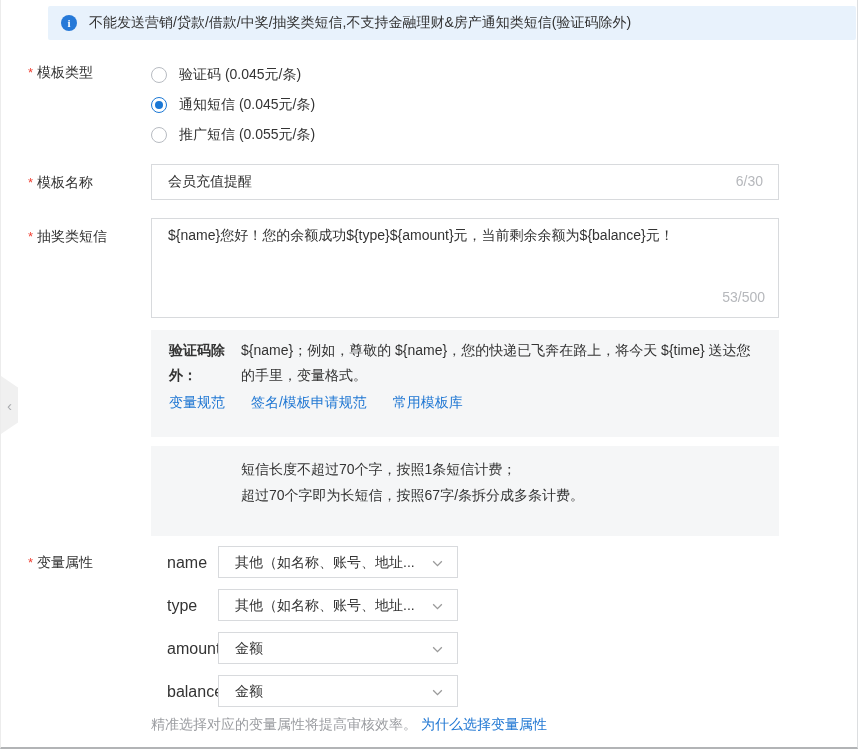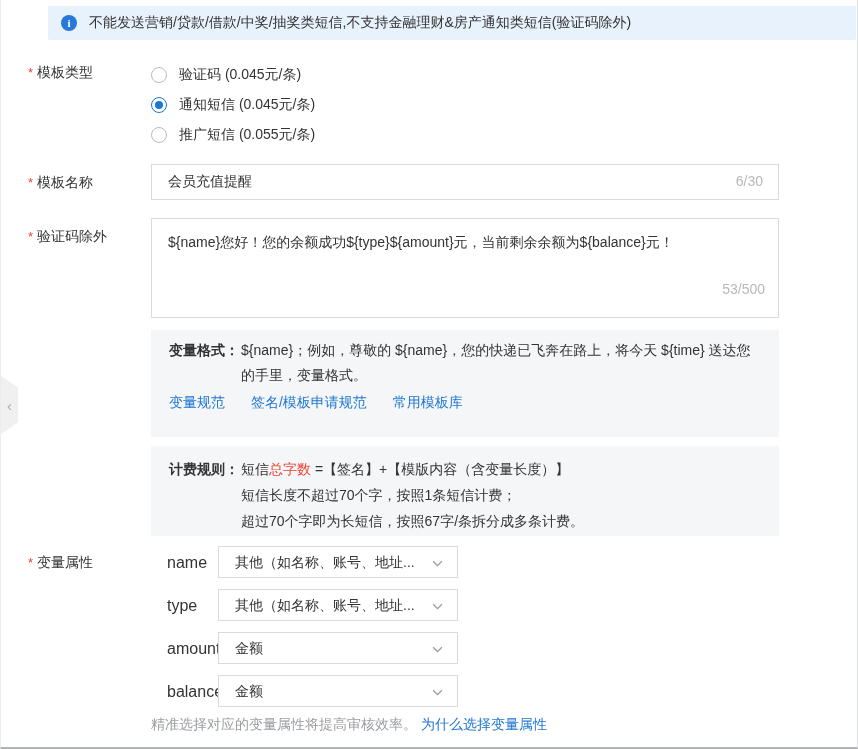--- a/index.html
+++ b/index.html
@@ -27,22 +27,22 @@
   .radio.sel::after { content:""; display:block; width:8px; height:8px; border-radius:50%; background:#1b78d5; margin:3px; }
   .radio-label { margin-left:12px; font-size:14px; color:#333; }
   
   .input-wrap { position:absolute; left:150px; top:164px; width:628px; height:36px; }
   .input-wrap input { width:100%; height:100%; border:1px solid #d8dadd; padding:0 92px 0 16px;
     font-size:14px; color:#333; font-family:inherit; outline:none; background:#fff; }
   .counter { position:absolute; color:#b6b8bc; font-size:14px; }
   .counter.in-input { right:16px; top:9px; }
   .ta-wrap { position:absolute; left:150px; top:218px; width:628px; height:100px; }
   .ta-wrap textarea { width:100%; height:100%; border:1px solid #d8dadd; resize:none; outline:none;
-    padding:13px 16px; font-size:14px; line-height:20px; color:#333; font-family:inherit; background:#fff; }
-  .counter.in-ta { right:14px; bottom:21px; }
+    padding:6px 16px; font-size:14px; line-height:20px; color:#333; font-family:inherit; background:#fff; }
+  .counter.in-ta { right:14px; bottom:13px; }
   
   .gbox { position:absolute; left:150px; width:628px; background:#f5f6f7; font-size:14px; color:#333; }
   .gbox1 { top:330px; height:107px; padding:8px 18px; line-height:25px; }
   .gbox2 { top:446px; height:90px; padding:10px 18px; line-height:26px; }
   .grow { display:flex; }
   .glabel { font-weight:bold; flex:0 0 72px; }
   .gtext { flex:1; }
   .glinks { margin-top:2px; }
   .blue-link { color:#2077d3; text-decoration:none; cursor:pointer; font-size:14px; }
   .glinks .blue-link { margin-right:22px; }
@@ -86,43 +86,39 @@
       <span class="radio-label">推广短信 (0.055元/条)</span>
     </div>
   </div>
 
   <div class="flabel" style="top:174px;"><span class="star">*</span><span>模板名称</span></div>
   <div class="input-wrap">
     <input type="text" value="会员充值提醒" style="">
     <span class="counter in-input">6/30</span>
   </div>
 
-  <div class="flabel" style="top:228px;"><span class="star">*</span><span>验证码除外</span></div>
+  <div class="flabel" style="top:228px;"><span class="star">*</span><span>抽奖类短信</span></div>
   <div class="ta-wrap">
     <textarea style="">${name}您好！您的余额成功${type}${amount}元，当前剩余余额为${balance}元！</textarea>
     <span class="counter in-ta">53/500</span>
   </div>
 
   <div class="gbox gbox1">
     <div class="grow">
-      <span class="glabel">变量格式：</span>
+      <span class="glabel">验证码除外：</span>
       <span class="gtext">${name}；例如，尊敬的 ${name}，您的快递已飞奔在路上，将今天 ${time} 送达您的手里，变量格式。</span>
     </div>
     <div class="glinks">
       <a class="blue-link">变量规范</a>
       <a class="blue-link">签名/模板申请规范</a>
       <a class="blue-link">常用模板库</a>
     </div>
   </div>
 
   <div class="gbox gbox2">
-    <div class="grow">
-      <span class="glabel">计费规则：</span>
-      <span class="gtext"><span>短信</span><span class="hl-red">总字数</span><span> =【签名】+【模版内容（含变量长度）】</span></span>
-    </div>
     <div class="indent">短信长度不超过70个字，按照1条短信计费；</div>
     <div class="indent">超过70个字即为长短信，按照67字/条拆分成多条计费。</div>
   </div>
 
   <div class="flabel" style="top:554px;"><span class="star">*</span><span>变量属性</span></div>
 
   <div class="var-label" style="top:554px;">name</div>
   <div class="select" style="top:546px;">
     <span class="val">其他（如名称、账号、地址...</span>
     <svg width="13" height="13" viewBox="0 0 12 12">

